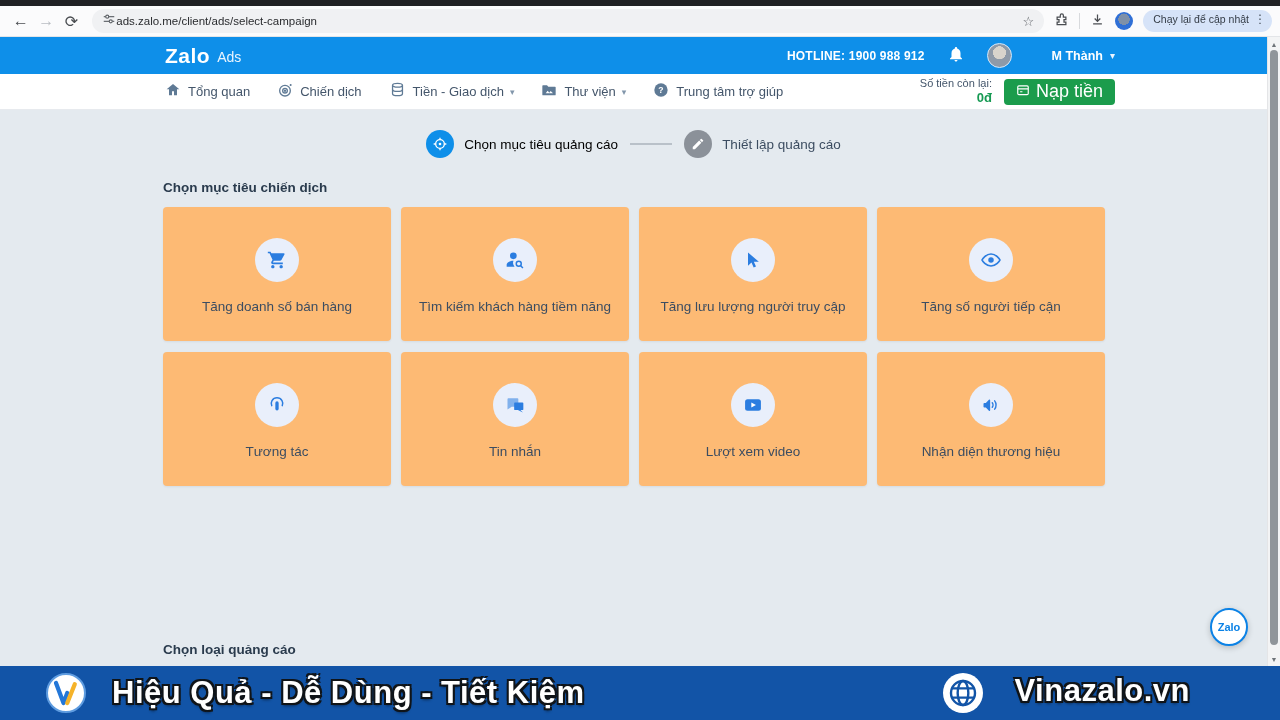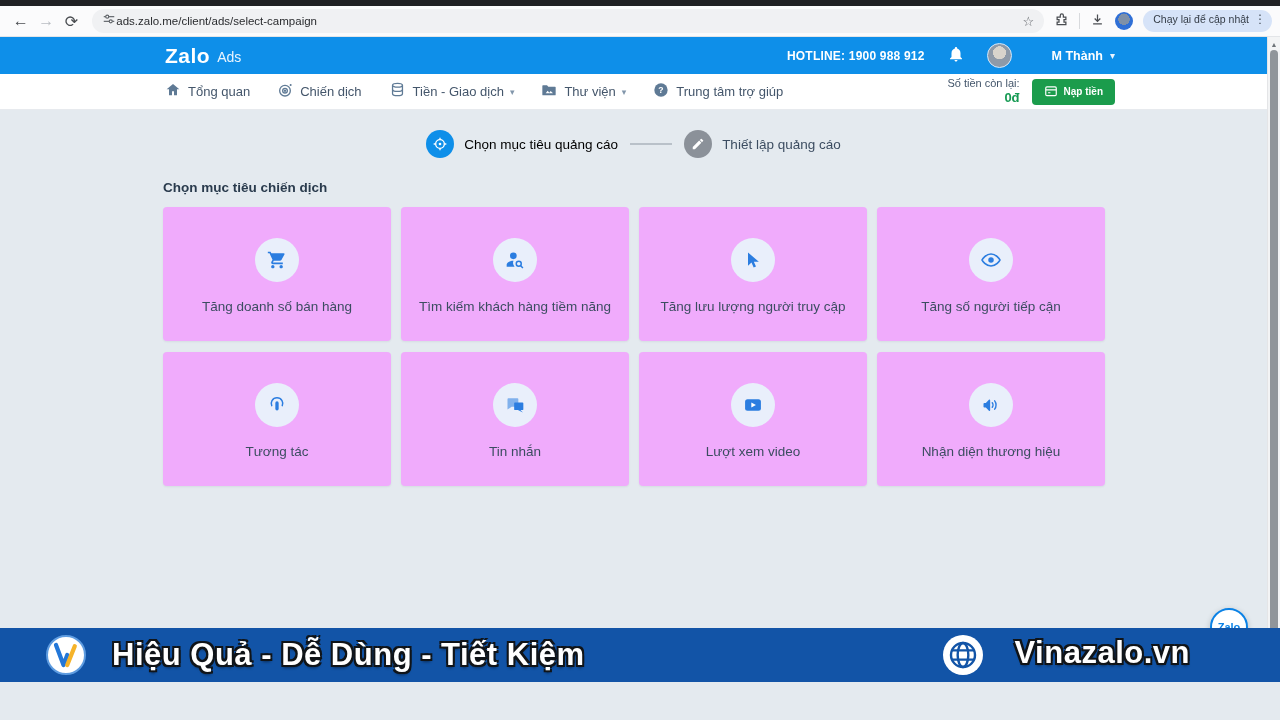--- a/index.html
+++ b/index.html
@@ -35,56 +35,56 @@
   
   .nav-bar { position:absolute; top:74px; left:0; width:1280px; height:36px; background:#ffffff; display:flex; align-items:center; padding:0 165px 0 165px; border-bottom:1px solid #e7eaee; }
   .nav-item { display:flex; align-items:center; margin-right:27px; cursor:pointer; }
   .nav-item svg { flex:0 0 auto; }
   .nav-label { font-size:13px; color:#44566b; margin-left:7px; white-space:nowrap; }
   .nav-caret { font-size:9px; color:#8296ab; margin-left:6px; }
   .nav-right { margin-left:auto; display:flex; align-items:center; }
   .balance { text-align:right; margin-right:12px; line-height:1.25; }
   .balance-label { font-size:11px; color:#44566b; }
   .balance-value { font-size:13px; font-weight:bold; color:#169a53; }
-  .topup-btn { height:26px; background:#1b9c4c; border:none; border-radius:4px; color:#fff; font-size:10px; font-weight:bold; display:flex; align-items:center; padding:0 12px; gap:6px; font-family:"Liberation Sans", sans-serif; }
+  .topup-btn { height:26px; background:#1b9c4c; border:none; border-radius:4px; color:#fff; font-size:18px; font-weight:normal; display:flex; align-items:center; padding:0 12px; gap:6px; font-family:"Liberation Sans", sans-serif; }
 
   
   .stepper { position:absolute; top:129px; left:0; width:1267px; height:30px; display:flex; align-items:center; justify-content:center; }
   .step { display:flex; align-items:center; }
   .step-circle { width:28px; height:28px; border-radius:50%; display:flex; align-items:center; justify-content:center; }
   .step-circle.active { background:#0e8fe9; }
   .step-circle.inactive { background:#8b9199; }
   .step-label { font-size:13.5px; margin-left:10px; white-space:nowrap; }
   .step-label.active { color:#000000; }
   .step-label.inactive { color:#3c4d61; }
   .step-line { width:42px; height:2px; background:#b9c1c9; margin:0 12px; }
 
   
   .section-title { position:absolute; left:163px; font-size:13.5px; font-weight:bold; color:#2a3b4d; }
   .title-1 { top:180px; }
   .title-2 { top:642px; }
   .cards { position:absolute; top:207px; left:163px; width:942px; display:grid; grid-template-columns:repeat(4,228px); grid-auto-rows:134px; column-gap:10px; row-gap:11px; }
-  .card { background:#f0abfc; border-radius:4px; box-shadow:0 1px 2px rgba(40,60,90,.08); display:flex; flex-direction:column; align-items:center; padding-top:31px; cursor:pointer; }
+  .card { background:#fdba74; border-radius:4px; box-shadow:0 1px 2px rgba(40,60,90,.08); display:flex; flex-direction:column; align-items:center; padding-top:31px; cursor:pointer; }
   .icon-circle { width:44px; height:44px; border-radius:50%; background:#e9effb; display:flex; align-items:center; justify-content:center; }
   .icon-circle.gray { background:#edeff5; }
   .card-label { margin-top:17px; font-size:13.5px; color:#3c4d61; text-align:center; }
 
   
   .zalo-float { position:absolute; top:608px; left:1210px; width:38px; height:38px; border-radius:50%; background:#fff; border:2px solid #0b82e6; box-shadow:0 2px 6px rgba(0,0,0,.2); display:flex; align-items:center; justify-content:center; }
   .zalo-float span { color:#0b82e6; font-size:11px; font-weight:bold; }
 
   
   .scrollbar { position:absolute; top:37px; right:0; width:13px; height:629px; background:#f3f4f5; border-left:1px solid #e4e5e7; }
   .sb-arrow { position:absolute; left:0; width:12px; height:12px; color:#6f7479; font-size:7px; display:flex; align-items:center; justify-content:center; }
   .sb-up { top:1px; }
   .sb-down { bottom:1px; }
   .sb-thumb { position:absolute; left:2px; top:13px; width:8px; height:595px; background:#90959a; border-radius:4px; }
 
   
-  .footer { position:absolute; top:628px; left:0; width:1280px; height:54px; background:#1254a7; display:flex; align-items:center; }
+  .footer { position:absolute; top:666px; left:0; width:1280px; height:54px; background:#1254a7; display:flex; align-items:center; }
   .footer-logo { width:40px; height:40px; border-radius:50%; background:#fff; border:2px solid #5e9ce0; margin-left:46px; display:flex; align-items:center; justify-content:center; }
   .slogan { margin-left:26px; font-size:31px; font-weight:bold; color:#fff; letter-spacing:.5px; white-space:nowrap;
             text-shadow:-2px -2px 0 #101418, 2px -2px 0 #101418, -2px 2px 0 #101418, 2px 2px 0 #101418, 0 3px 3px rgba(0,0,0,.45); }
   .footer-right { margin-left:auto; margin-right:90px; display:flex; gap:32px; }
   .globe-wrap { width:40px; height:40px; border-radius:50%; background:#fff; display:flex; align-items:center; justify-content:center; }
   .website { font-size:31px; font-weight:bold; color:#fff; letter-spacing:.5px;
              text-shadow:-2px -2px 0 #101418, 2px -2px 0 #101418, -2px 2px 0 #101418, 2px 2px 0 #101418, 0 3px 3px rgba(0,0,0,.45); }
 </style>
 </head>
 <body>

